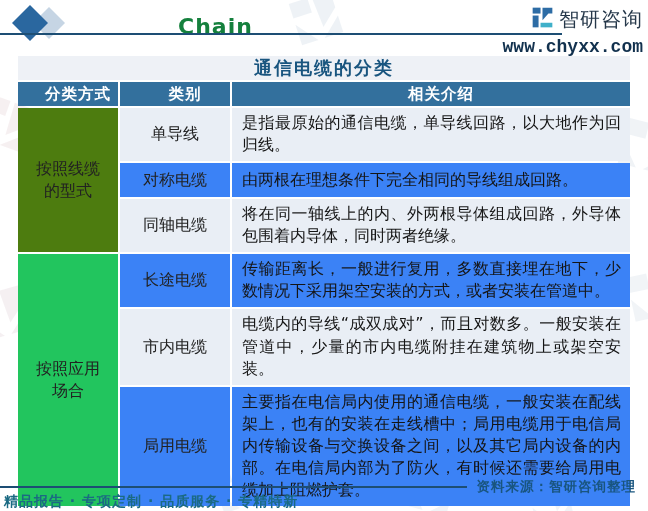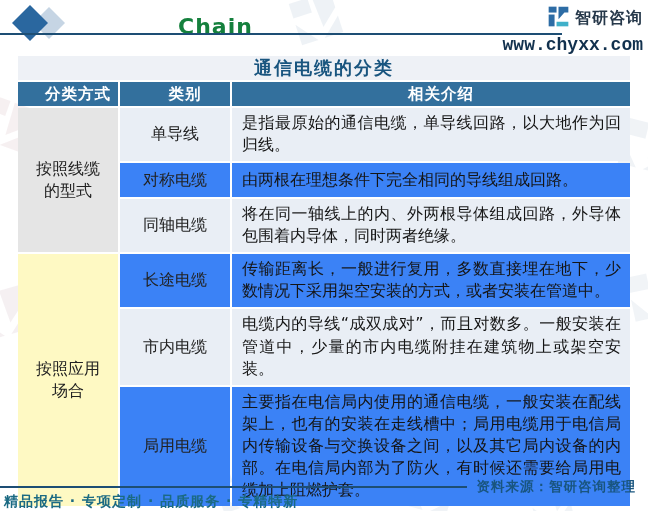--- a/index.html
+++ b/index.html
@@ -25,21 +25,21 @@
   .page-title {
     position:absolute; left:49px; top:1px;
     font-size:29px; font-weight:bold; color:#2566a3; letter-spacing:2px;
   }
   .chain-wm {
     position:absolute; left:150px; top:14px;
     font-size:22px; font-weight:bold; color:#15803d; letter-spacing:1px;margin-left:28px;
   }
   .brand { position:absolute; right:5px; top:6px; text-align:right; }
   .brand-row { display:flex; align-items:center; gap:6px; justify-content:flex-end; }
-  .brand-name { font-size:16px; font-weight:bold; color:#26384a; letter-spacing:1px; }
+  .brand-name { font-size:20px; font-weight:normal; color:#26384a; letter-spacing:1px; }
   .brand-url {
     margin-top:4px; font-family:"Liberation Mono","DejaVu Sans Mono",monospace;
     font-size:18px; font-weight:bold; color:#12314e;
   }
 
   
   table.cls {
     position:absolute; left:16px; top:54px; width:616px;
     border-collapse:separate; border-spacing:2px; table-layout:fixed;
   }
@@ -48,22 +48,22 @@
   td { vertical-align:middle; }
   .t-title {
     background:#eef1f6; height:20px; text-align:center;
     font-size:18px; font-weight:bold; color:#19557f; letter-spacing:2px;
   }
   .t-head td {
     background:#33709d; height:24px; color:#ffffff;
     font-size:15.5px; font-weight:bold; text-align:center; letter-spacing:1px;padding-left:20px;
   }
   td.cat  { text-align:center; font-size:16px; color:#222; padding:4px 12px; line-height:1.4; }
-  td.cat1 { background:#e5e5e5; }
-  td.cat2 { background:#fef9c3; }
+  td.cat1 { background:#4d7c0f; }
+  td.cat2 { background:#22c55e; }
   td.type { text-align:center; font-size:16px; color:#222; }
   td.desc { text-align:justify; font-size:16px; line-height:1.38; padding:4px 9px 5px 10px; color:#151515; }
   tr.light td.type, tr.light td.desc { background:#e9eef5; }
   tr.dark  td.type, tr.dark  td.desc { background:#3b82f6; }
   tr.r1 { height:50px; } tr.r2 { height:34px; } tr.r3 { height:46px; }
   tr.r4 { height:48px; } tr.r5 { height:72px; } tr.r6 { height:98px; }
 
   
   .ftr-rule {
     position:absolute; top:486px; left:0; width:467px; height:0;

